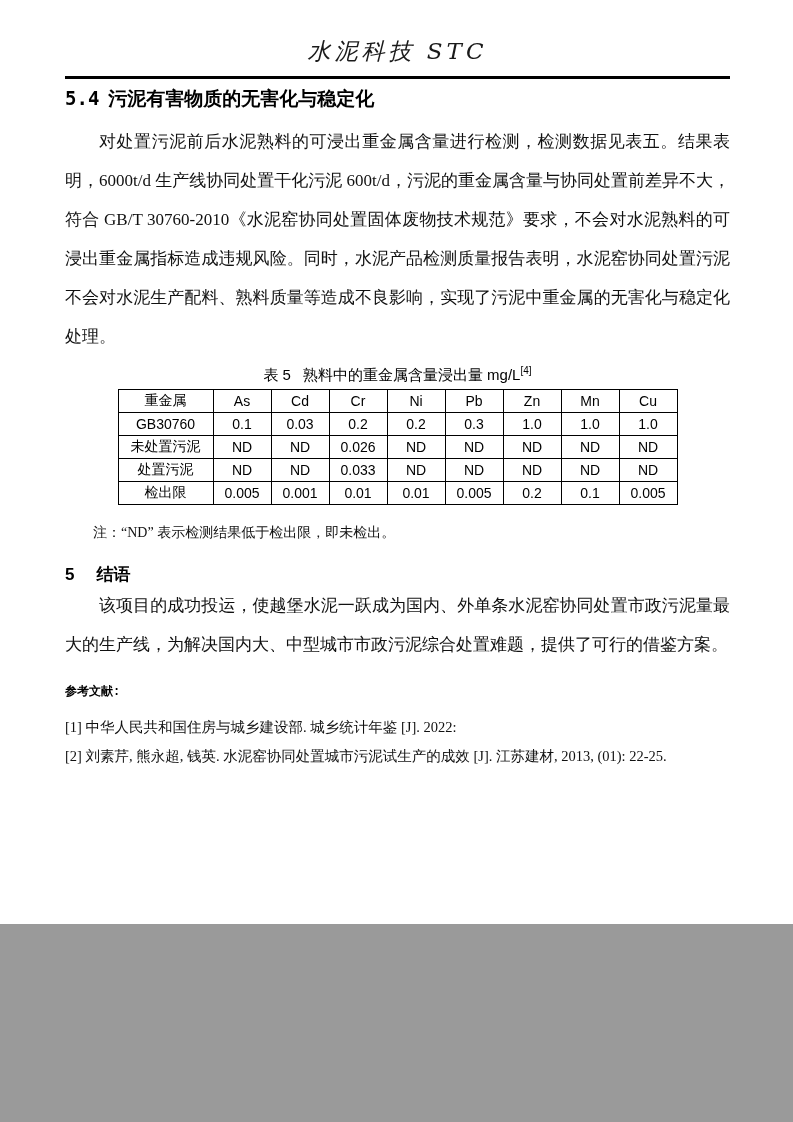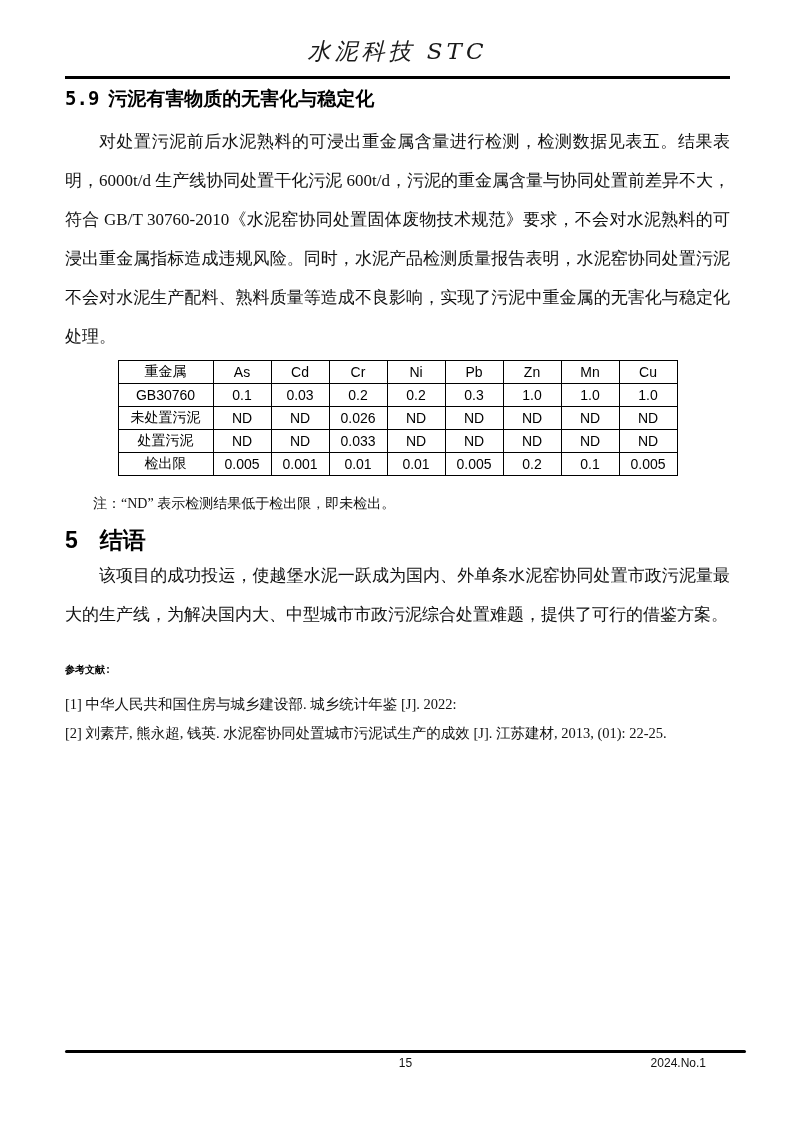--- a/index.html
+++ b/index.html
@@ -1,20 +1,20 @@
 <!DOCTYPE html>
 <html><head>
 <meta charset="utf-8">
 <style>
   * { margin: 0; padding: 0; box-sizing: border-box; }
   html, body { background: #9a9a9a; }
   .page {
     position: relative;
     width: 793px;
-    height: 1122px;
+    height: 924px;
     margin: 0 auto;
     background: #ffffff;
     color: #111111;
     font-family: "Liberation Serif", serif;
     overflow: hidden;
   }
   .content {
     padding: 36px 63px 0 65px;
   }
   
@@ -34,24 +34,24 @@
   
   .sec-heading {
     margin-top: 7px;
     font-family: "Liberation Sans", sans-serif;
     font-weight: bold;
     font-size: 19px;
     color: #000;
   }
   .sec-heading .sec-num { margin-right: 9px; font-family: "DejaVu Sans Mono", monospace; }
   .sec-heading-big {
-    margin-top: 12px;
+    margin-top: 21px;
     font-family: "Liberation Sans", sans-serif;
     font-weight: bold;
-    font-size: 23px;
+    font-size: 17px;
     color: #000;
   }
   .sec-heading-big .sec-num { margin-right: 22px; }
   
   .para {
     margin-top: 10px;
     font-size: 17px;
     line-height: 39px;
     text-align: justify;
     text-indent: 2em;
@@ -86,23 +86,23 @@
   }
   table.data-table col.c-first { width: 95px; }
   .table-note {
     margin-top: 19px;
     margin-left: 28px;
     font-size: 14px;
     color: #111;
   }
   
   .ref-heading {
-    margin-top: 29px;
+    margin-top: 19px;
     font-weight: bold;
-    font-size: 10px;
+    font-size: 12px;
     font-family: Liberation Mono, monospace;
     color: #000;
   }
   .ref-list { margin-top: 14px; }
   .ref-item {
     font-size: 14.5px;
     line-height: 26px;
     text-align: left;
     color: #111;
     margin-top: 3px;
@@ -140,25 +140,28 @@
 </head>
 <body>
 
 <div class="page">
   <div class="content">
 
     <div class="journal-title">水泥科技 STC</div>
     <div class="head-rule"></div>
 
     <div class="sec-heading">
-      <span class="sec-num">5.9</span><span>污泥有害物质的无害化与稳定化</span>
+      <span class="sec-num">5.4</span><span>污泥有害物质的无害化与稳定化</span>
     </div>
 
     <p class="para">对处置污泥前后水泥熟料的可浸出重金属含量进行检测，检测数据见表五。结果表明，6000t/d 生产线协同处置干化污泥 600t/d，污泥的重金属含量与协同处置前差异不大，符合 GB/T 30760-2010《水泥窑协同处置固体废物技术规范》要求，不会对水泥熟料的可浸出重金属指标造成违规风险。同时，水泥产品检测质量报告表明，水泥窑协同处置污泥不会对水泥生产配料、熟料质量等造成不良影响，实现了污泥中重金属的无害化与稳定化处理。</p>
 
+    <div class="table-caption">
+      <span class="cap-label">表 5</span><span>熟料中的重金属含量浸出量 mg/L</span><sup>[4]</sup>
+    </div>
 
     <table class="data-table">
       <colgroup>
         <col class="c-first">
           <col>
           <col>
           <col>
           <col>
           <col>
           <col>

